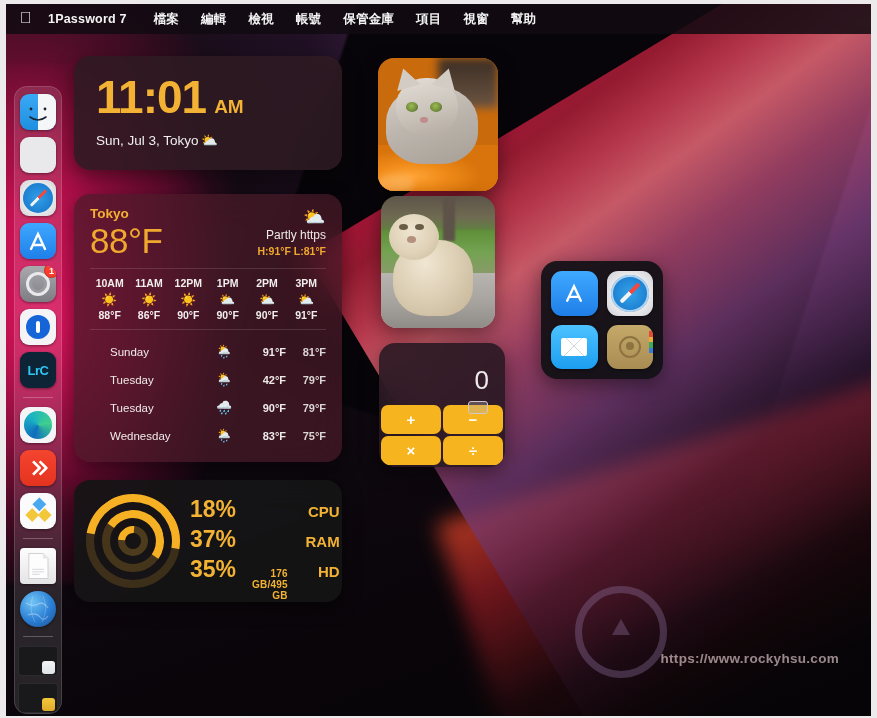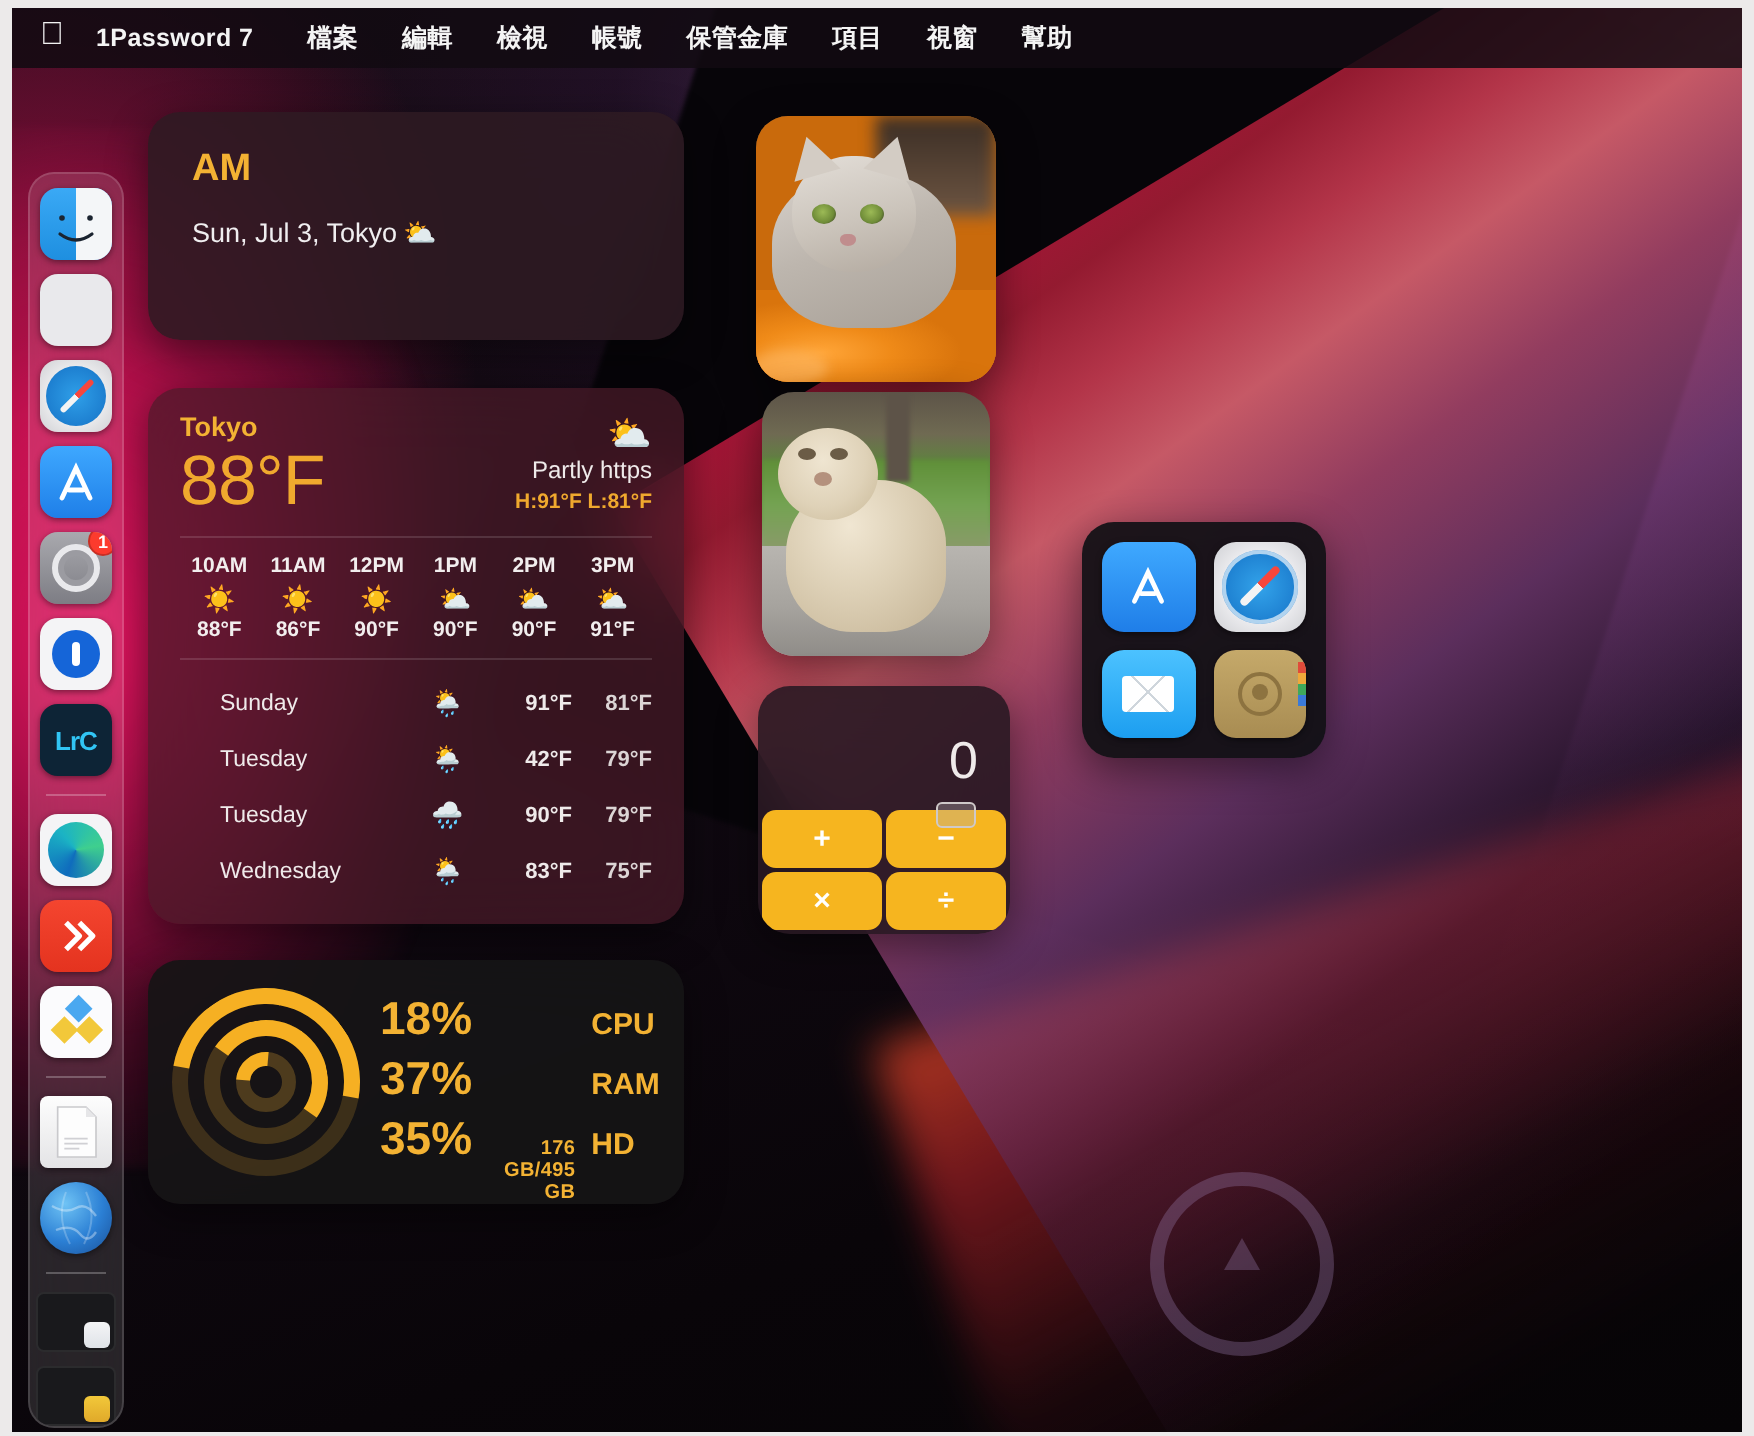--- a/index.html
+++ b/index.html
@@ -196,21 +196,21 @@
   .ring-b { inset: 18px; border: 8px solid rgba(243,178,51,0.22); }
   .ring-c { inset: 34px; border: 7px solid rgba(243,178,51,0.25); }
   .arc-a, .arc-b, .arc-c { position: absolute; border-radius: 50%; border: 8px solid transparent; }
   .arc-a { inset: 2px;  border-top-color:#f6b023; border-right-color:#f6b023; transform: rotate(-35deg); }
   .arc-b { inset: 18px; border-top-color:#f6b023; border-right-color:#f6b023; transform: rotate(-10deg); }
   .arc-c { inset: 34px; border: 7px solid transparent; border-top-color:#f6b023; transform: rotate(-40deg); }
   .sys-stats { flex: 1; padding-left: 8px; }
   .sys-row { display: flex; align-items: baseline; justify-content: space-between; height: 30px; }
   .sys-pct { font-size: 23px; font-weight: bold; color: #f3b233; min-width: 62px; }
   .sys-mid { font-size: 10px; color: #f3b233; font-weight: bold; letter-spacing: .2px; flex: 1; text-align: right; padding-right: 8px; }
-  .sys-lbl { font-size: 15px; font-weight: bold; color: #f3b233; min-width: 44px; }
+  .sys-lbl { font-size: 15px; font-weight: bold; color: #f3b233; min-width: 44px; text-align: right; }
 
   
   #w-photo1 { left: 378px; top: 58px; width: 120px; height: 133px; }
   #w-photo2 { left: 381px; top: 196px; width: 114px; height: 132px; }
   .photo { width: 100%; height: 100%; position: relative; overflow: hidden; }
 
   
   .kitten {
     position:absolute; inset:0;
     background:
@@ -405,20 +405,21 @@
       <div class="mini" style="background:linear-gradient(180deg,#f4f4f6,#dfe3e8)"></div>
     </div>
     <div class="dock-thumb">
       <div class="mini" style="background:linear-gradient(180deg,#f2c83a,#e0a92a)"></div>
     </div>
 
   </div>
 
   <div class="widget" id="w-clock">
     <div class="clock-row">
+      <span class="clock-time">11:01</span>
       <span class="clock-ampm">AM</span>
     </div>
     <div class="clock-sub">
       <span>Sun, Jul 3, Tokyo</span>
       <span>⛅</span>
     </div>
   </div>
 
   <div class="widget" id="w-weather">
     <div class="wx-top">
@@ -580,15 +581,16 @@
       <div class="env"></div>
     </div>
     <div class="fapp fa-contacts">
       <div class="pc"></div>
       <div class="tabs"></div>
     </div>
   </div>
 
   <div class="wm-logo"></div>
   <div class="watermark">
+    <div class="wm-url">https://www.rockyhsu.com</div>
   </div>
 
 </div>
 
 </body></html>

